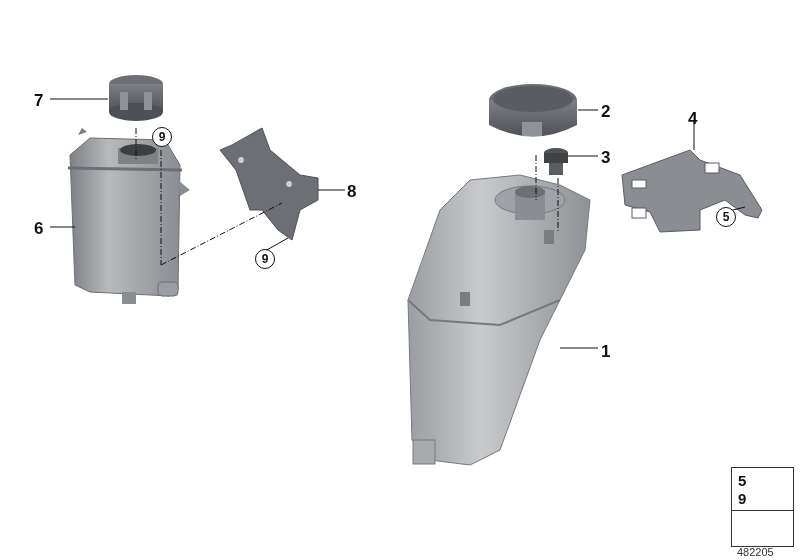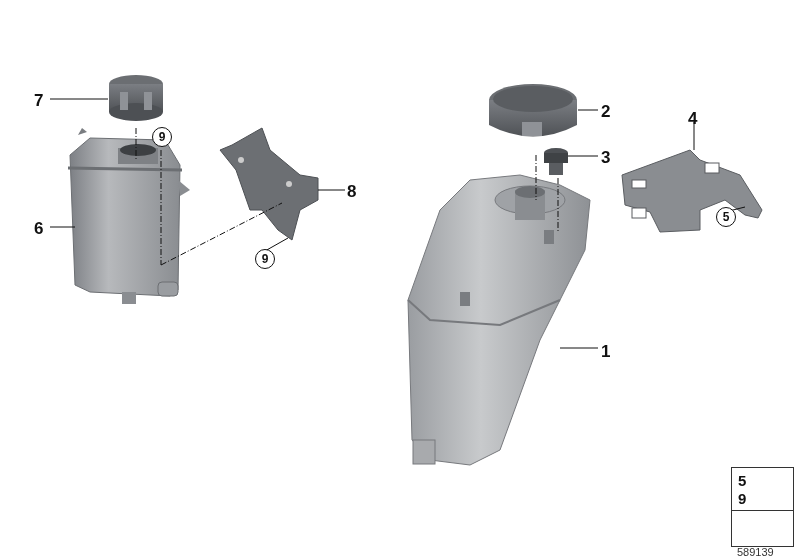--- a/index.html
+++ b/index.html
@@ -134,14 +134,14 @@
   <span class="circled" style="left:152px;top:127px;">9</span>
   <span class="circled" style="left:255px;top:249px;">9</span>
   <span class="circled" style="left:716px;top:207px;">5</span>
 
   <div class="legend-box">
     <span class="legend-num" style="left:6px;top:4px;">5</span>
     <span class="legend-num" style="left:6px;top:22px;">9</span>
     <div class="legend-divider"></div>
   </div>
 
-  <span class="diagram-id">589139</span>
+  <span class="diagram-id">482205</span>
 </div>
 
 </body></html>

